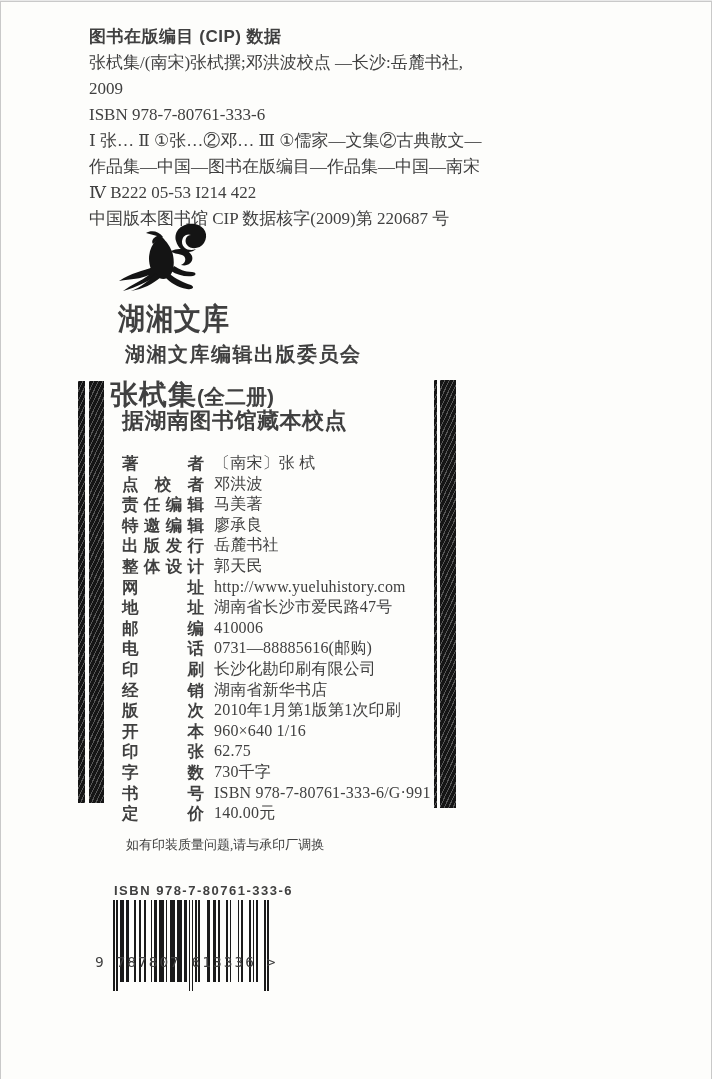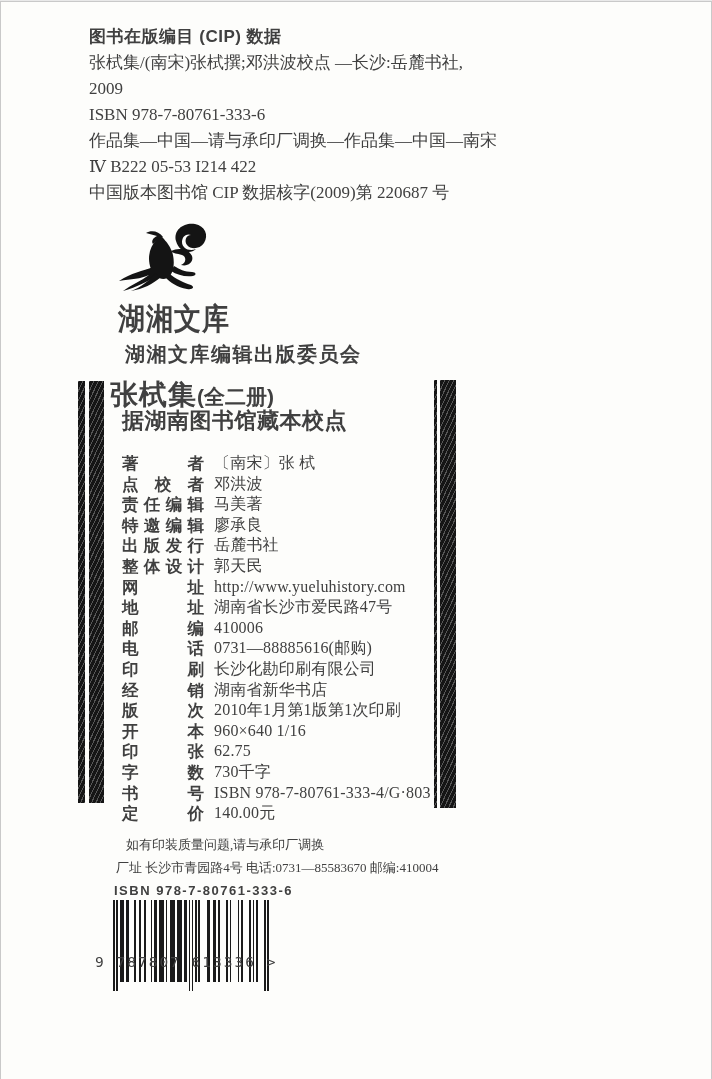--- a/index.html
+++ b/index.html
@@ -80,21 +80,22 @@
 </head>
 <body>
 
 <div class="page">
 
   <section class="cip">
     <p class="cip-title">图书在版编目 (CIP) 数据</p>
     <p>张栻集/(南宋)张栻撰;邓洪波校点 —长沙:岳麓书社,</p>
     <p>2009</p>
     <p>ISBN 978-7-80761-333-6</p>
-    <p>作品集—中国—请与承印厂调换—作品集—中国—南宋</p>
+    <p>Ⅰ 张… Ⅱ ①张…②邓… Ⅲ ①儒家—文集②古典散文—</p>
+    <p>作品集—中国—图书在版编目—作品集—中国—南宋</p>
     <p>Ⅳ B222 05-53 I214 422</p>
     <p>中国版本图书馆 CIP 数据核字(2009)第 220687 号</p>
   </section>
 
   <div class="emblem">
     <svg width="110" height="82" viewBox="0 0 110 82" xmlns="http://www.w3.org/2000/svg" aria-hidden="true">
       <g fill="#141414">
         <path d="M63 20 C60 8 72 1 82 3 C92 5 96 14 91 22 C87 28 78 29 74 24 C71 20 73 14 78 14 C74 12 69 15 69 21 C69 27 76 31 83 28 C77 34 66 31 63 20 Z"></path>
         <path d="M50 16 C46 10 38 9 33 12 L44 15 C40 17 38 20 40 23 C43 19 47 18 50 16 Z"></path>
         <path d="M44 18 C36 26 34 38 38 48 C41 55 48 60 54 57 C60 54 62 44 60 34 C58 26 53 20 49 16 Z"></path>
@@ -127,27 +128,26 @@
     <div class="row"><span class="lbl">网址</span><span class="val">http://www.yueluhistory.com</span></div>
     <div class="row"><span class="lbl">地址</span><span class="val">湖南省长沙市爱民路47号</span></div>
     <div class="row"><span class="lbl">邮编</span><span class="val">410006</span></div>
     <div class="row"><span class="lbl">电话</span><span class="val">0731—88885616(邮购)</span></div>
     <div class="row"><span class="lbl">印刷</span><span class="val">长沙化勘印刷有限公司</span></div>
     <div class="row"><span class="lbl">经销</span><span class="val">湖南省新华书店</span></div>
     <div class="row"><span class="lbl">版次</span><span class="val">2010年1月第1版第1次印刷</span></div>
     <div class="row"><span class="lbl">开本</span><span class="val">960×640  1/16</span></div>
     <div class="row"><span class="lbl">印张</span><span class="val">62.75</span></div>
     <div class="row"><span class="lbl">字数</span><span class="val">730千字</span></div>
-    <div class="row"><span class="lbl">书号</span><span class="val">ISBN 978-7-80761-333-4/G·803</span></div>
+    <div class="row"><span class="lbl">书号</span><span class="val">ISBN 978-7-80761-333-6/G·991</span></div>
     <div class="row"><span class="lbl">定价</span><span class="val">140.00元</span></div>
   </div>
 
   <div class="footer-notes">
     <p class="fn1">如有印装质量问题,请与承印厂调换</p>
-    <p>厂址 长沙市青园路4号  电话:0731—85583670  邮编:410004</p>
   </div>
 
   <div class="bc-isbn">ISBN 978-7-80761-333-6</div>
   <svg class="bc-svg" width="156" height="96" viewBox="0 0 156 96" xmlns="http://www.w3.org/2000/svg" shape-rendering="crispEdges" id="barcode-svg">
       <rect x="0.00" y="0" width="1.64" height="91" fill="#1a1a1a"></rect>
       <rect x="3.28" y="0" width="1.64" height="91" fill="#1a1a1a"></rect>
       <rect x="6.57" y="0" width="1.64" height="82" fill="#1a1a1a"></rect>
       <rect x="8.21" y="0" width="1.64" height="82" fill="#1a1a1a"></rect>
       <rect x="9.85" y="0" width="1.64" height="82" fill="#1a1a1a"></rect>
       <rect x="13.14" y="0" width="1.64" height="82" fill="#1a1a1a"></rect>

